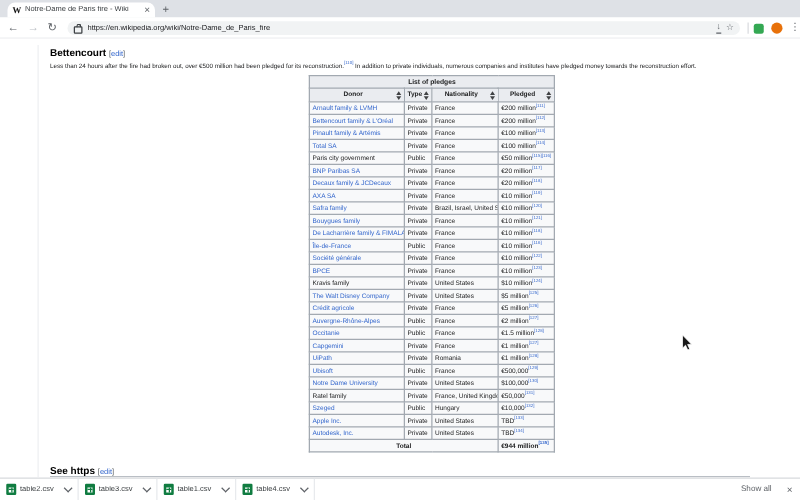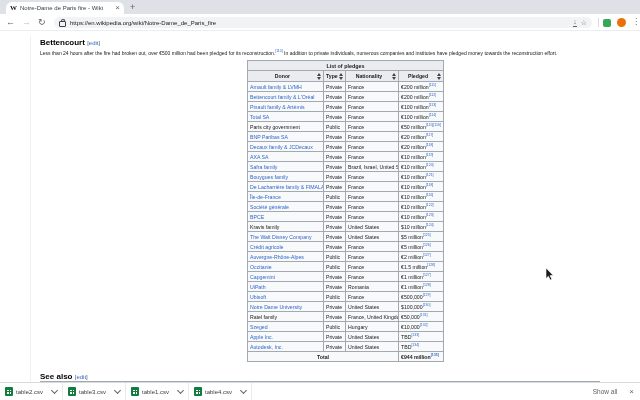--- a/index.html
+++ b/index.html
@@ -316,21 +316,21 @@
     <tbody>
       <tr>
         <td colspan="3" class="total-label">Total</td>
         <td class="total-value"><span>€944 million</span><sup class="ref">[135]</sup></td>
       </tr>
     </tbody>
   </table>
 
   <div class="see-also-wrap">
     <div class="h-section" style="position:static">
-      <span>See also</span>
+      <span>See https</span>
       <span class="editlink">
         <span>[</span><a href="#">edit</a><span>]</span>
       </span>
     </div>
   </div>
 </div>
 
 <div class="dlbar">
   <div class="dlitem">
     <span class="csv-icon"></span>

